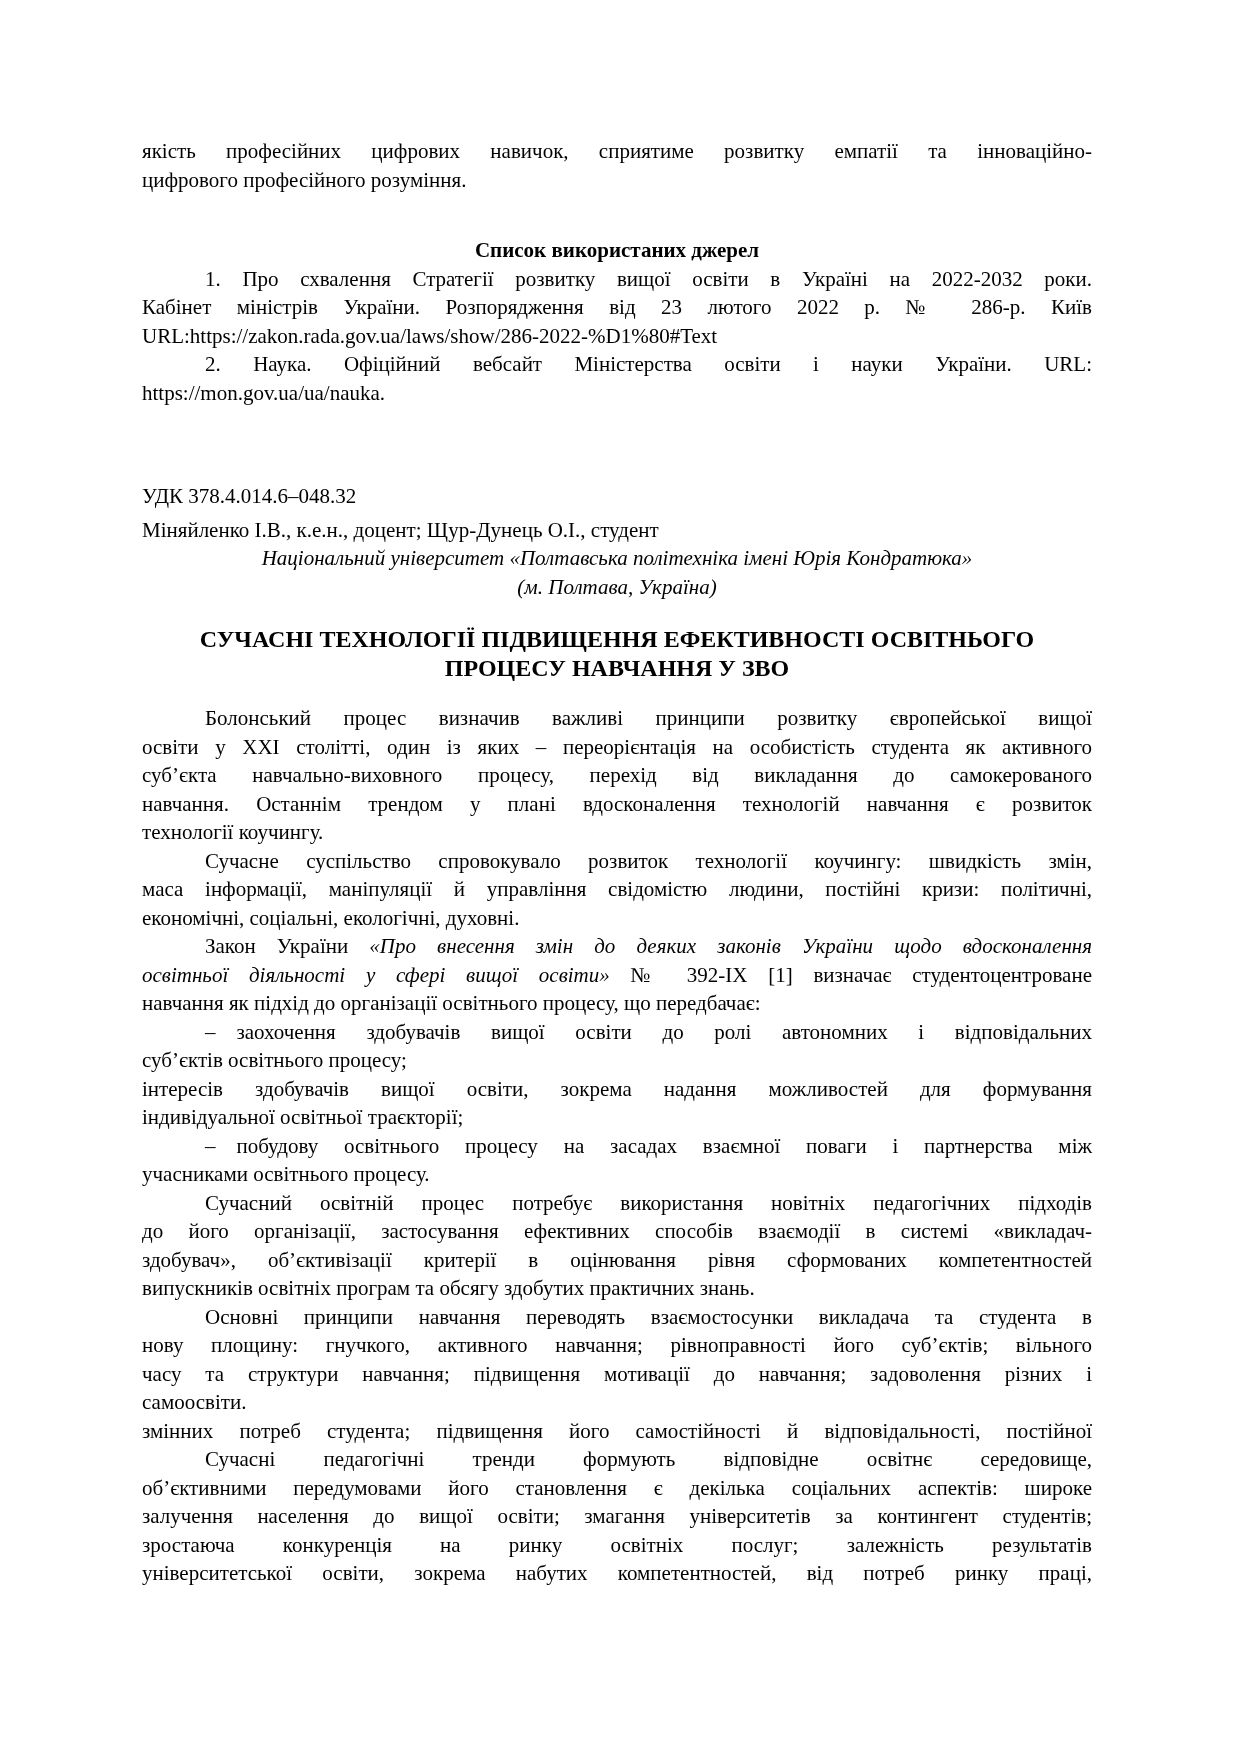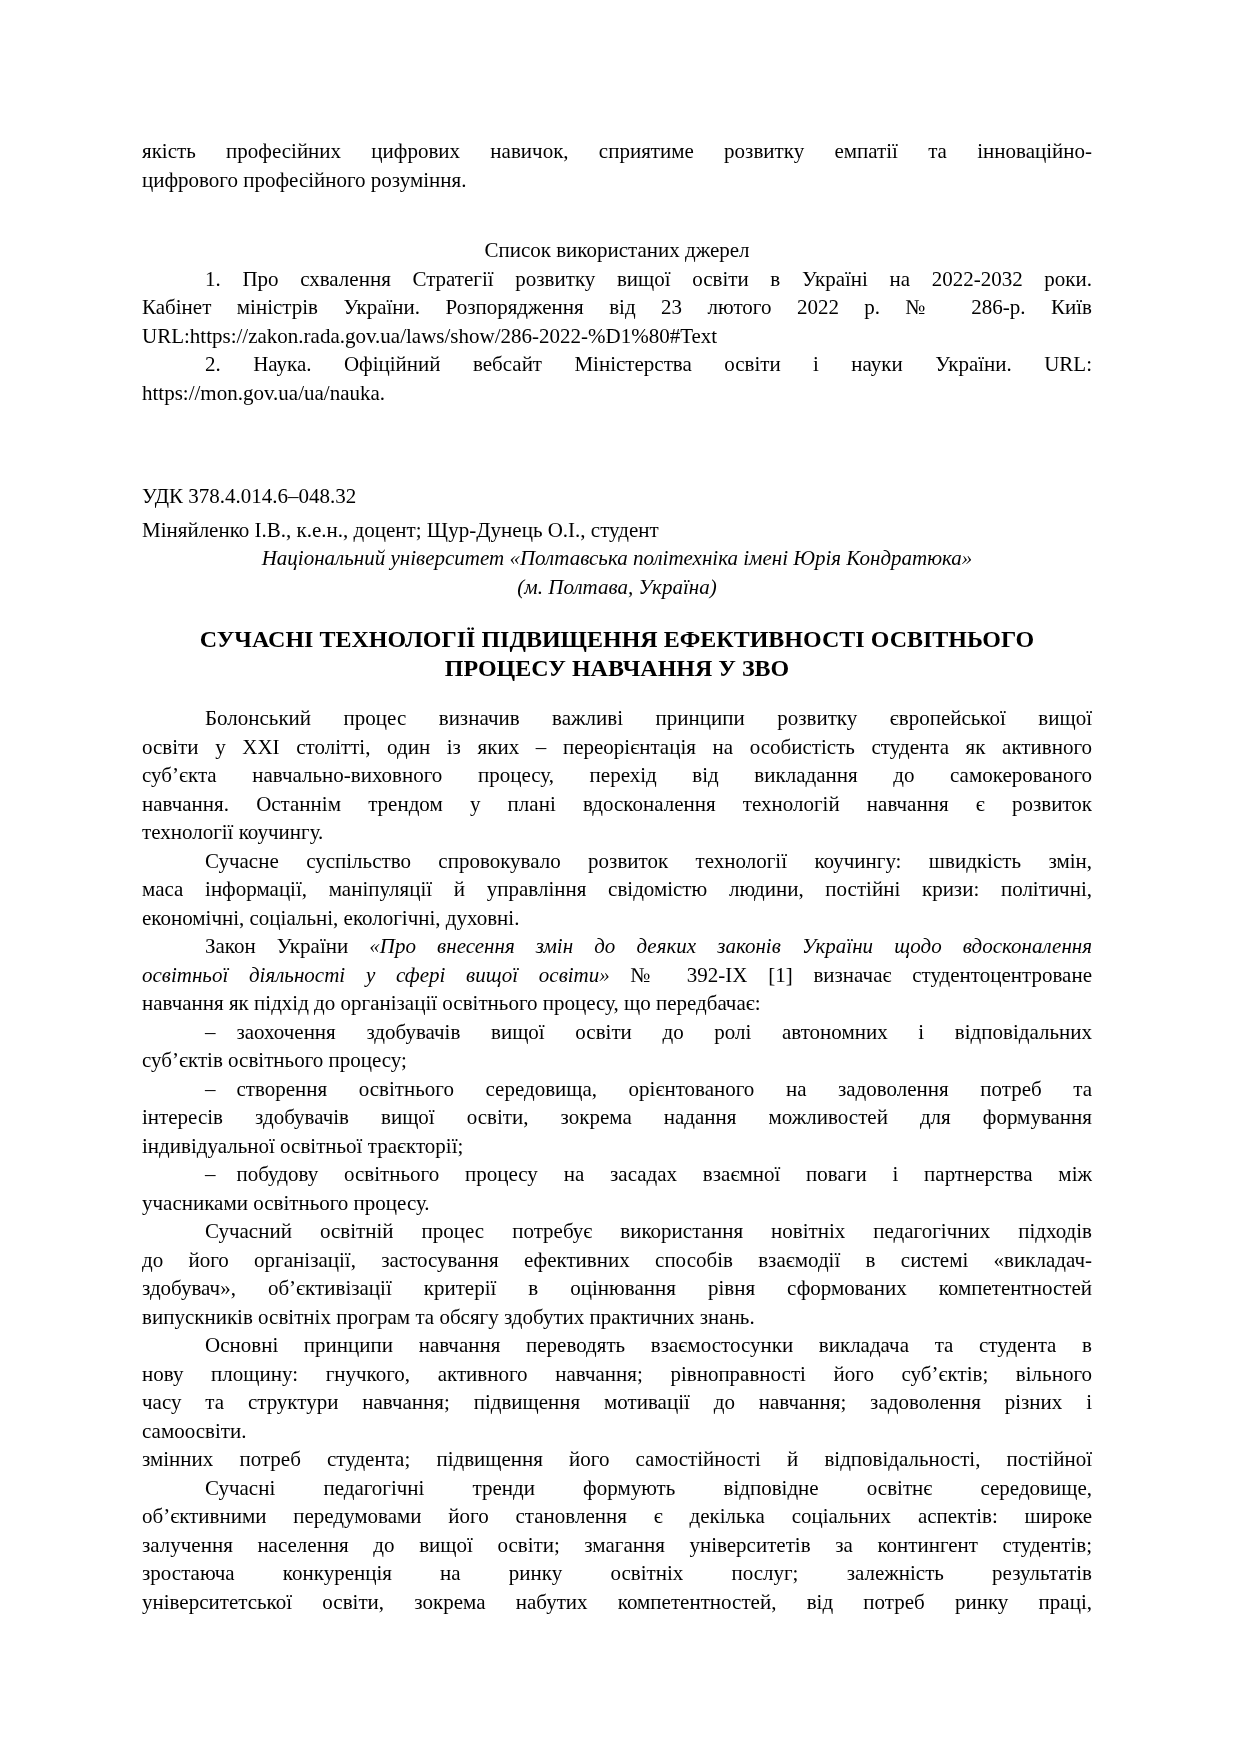--- a/index.html
+++ b/index.html
@@ -21,21 +21,21 @@
   .line.jl { text-align-last: justify; }
   .line.ll { text-align: right; text-align-last: left; }
   .line.ind { text-indent: 63px; }
   .it { font-style: italic; }
 
   #top-section { margin-top: 137px; }
 
   .heading {
     margin-top: 42px;
     font-size: 21px;
-    font-weight: normal;
+    font-weight: bold;
     text-align: center;
   }
 
   .udc { margin-top: 75px; text-align: left; }
   .authors { margin-top: 5px; text-align: left; }
   .affil { font-style: italic; text-align: center; }
 
   .title {
     margin-top: 24px;
     font-weight: bold;
@@ -102,21 +102,20 @@
         <div>
           <div class="line jl ind"><span>Закон України </span><span class="it">«Про внесення змін до деяких законів України щодо вдосконалення</span></div>
           <div class="line jl"><span class="it">освітньої діяльності у сфері вищої освіти»</span><span> № 392-IX [1] визначає студентоцентроване</span></div>
           <div class="line ll"><span>навчання як підхід до організації освітнього процесу, що передбачає:</span></div>
         </div>
         <div>
           <div class="line jl ind"><span>– заохочення здобувачів вищої освіти до ролі автономних і відповідальних</span></div>
           <div class="line ll"><span>суб’єктів освітнього процесу;</span></div>
         </div>
         <div>
-          <div class="line jl ind"><span>– створення освітнього середовища, орієнтованого на задоволення потреб та</span></div>
           <div class="line jl"><span>інтересів здобувачів вищої освіти, зокрема надання можливостей для формування</span></div>
           <div class="line ll"><span>індивідуальної освітньої траєкторії;</span></div>
         </div>
         <div>
           <div class="line jl ind"><span>– побудову освітнього процесу на засадах взаємної поваги і партнерства між</span></div>
           <div class="line ll"><span>учасниками освітнього процесу.</span></div>
         </div>
         <div>
           <div class="line jl ind"><span>Сучасний освітній процес потребує використання новітніх педагогічних підходів</span></div>
           <div class="line jl"><span>до його організації, застосування ефективних способів взаємодії в системі «викладач-</span></div>

